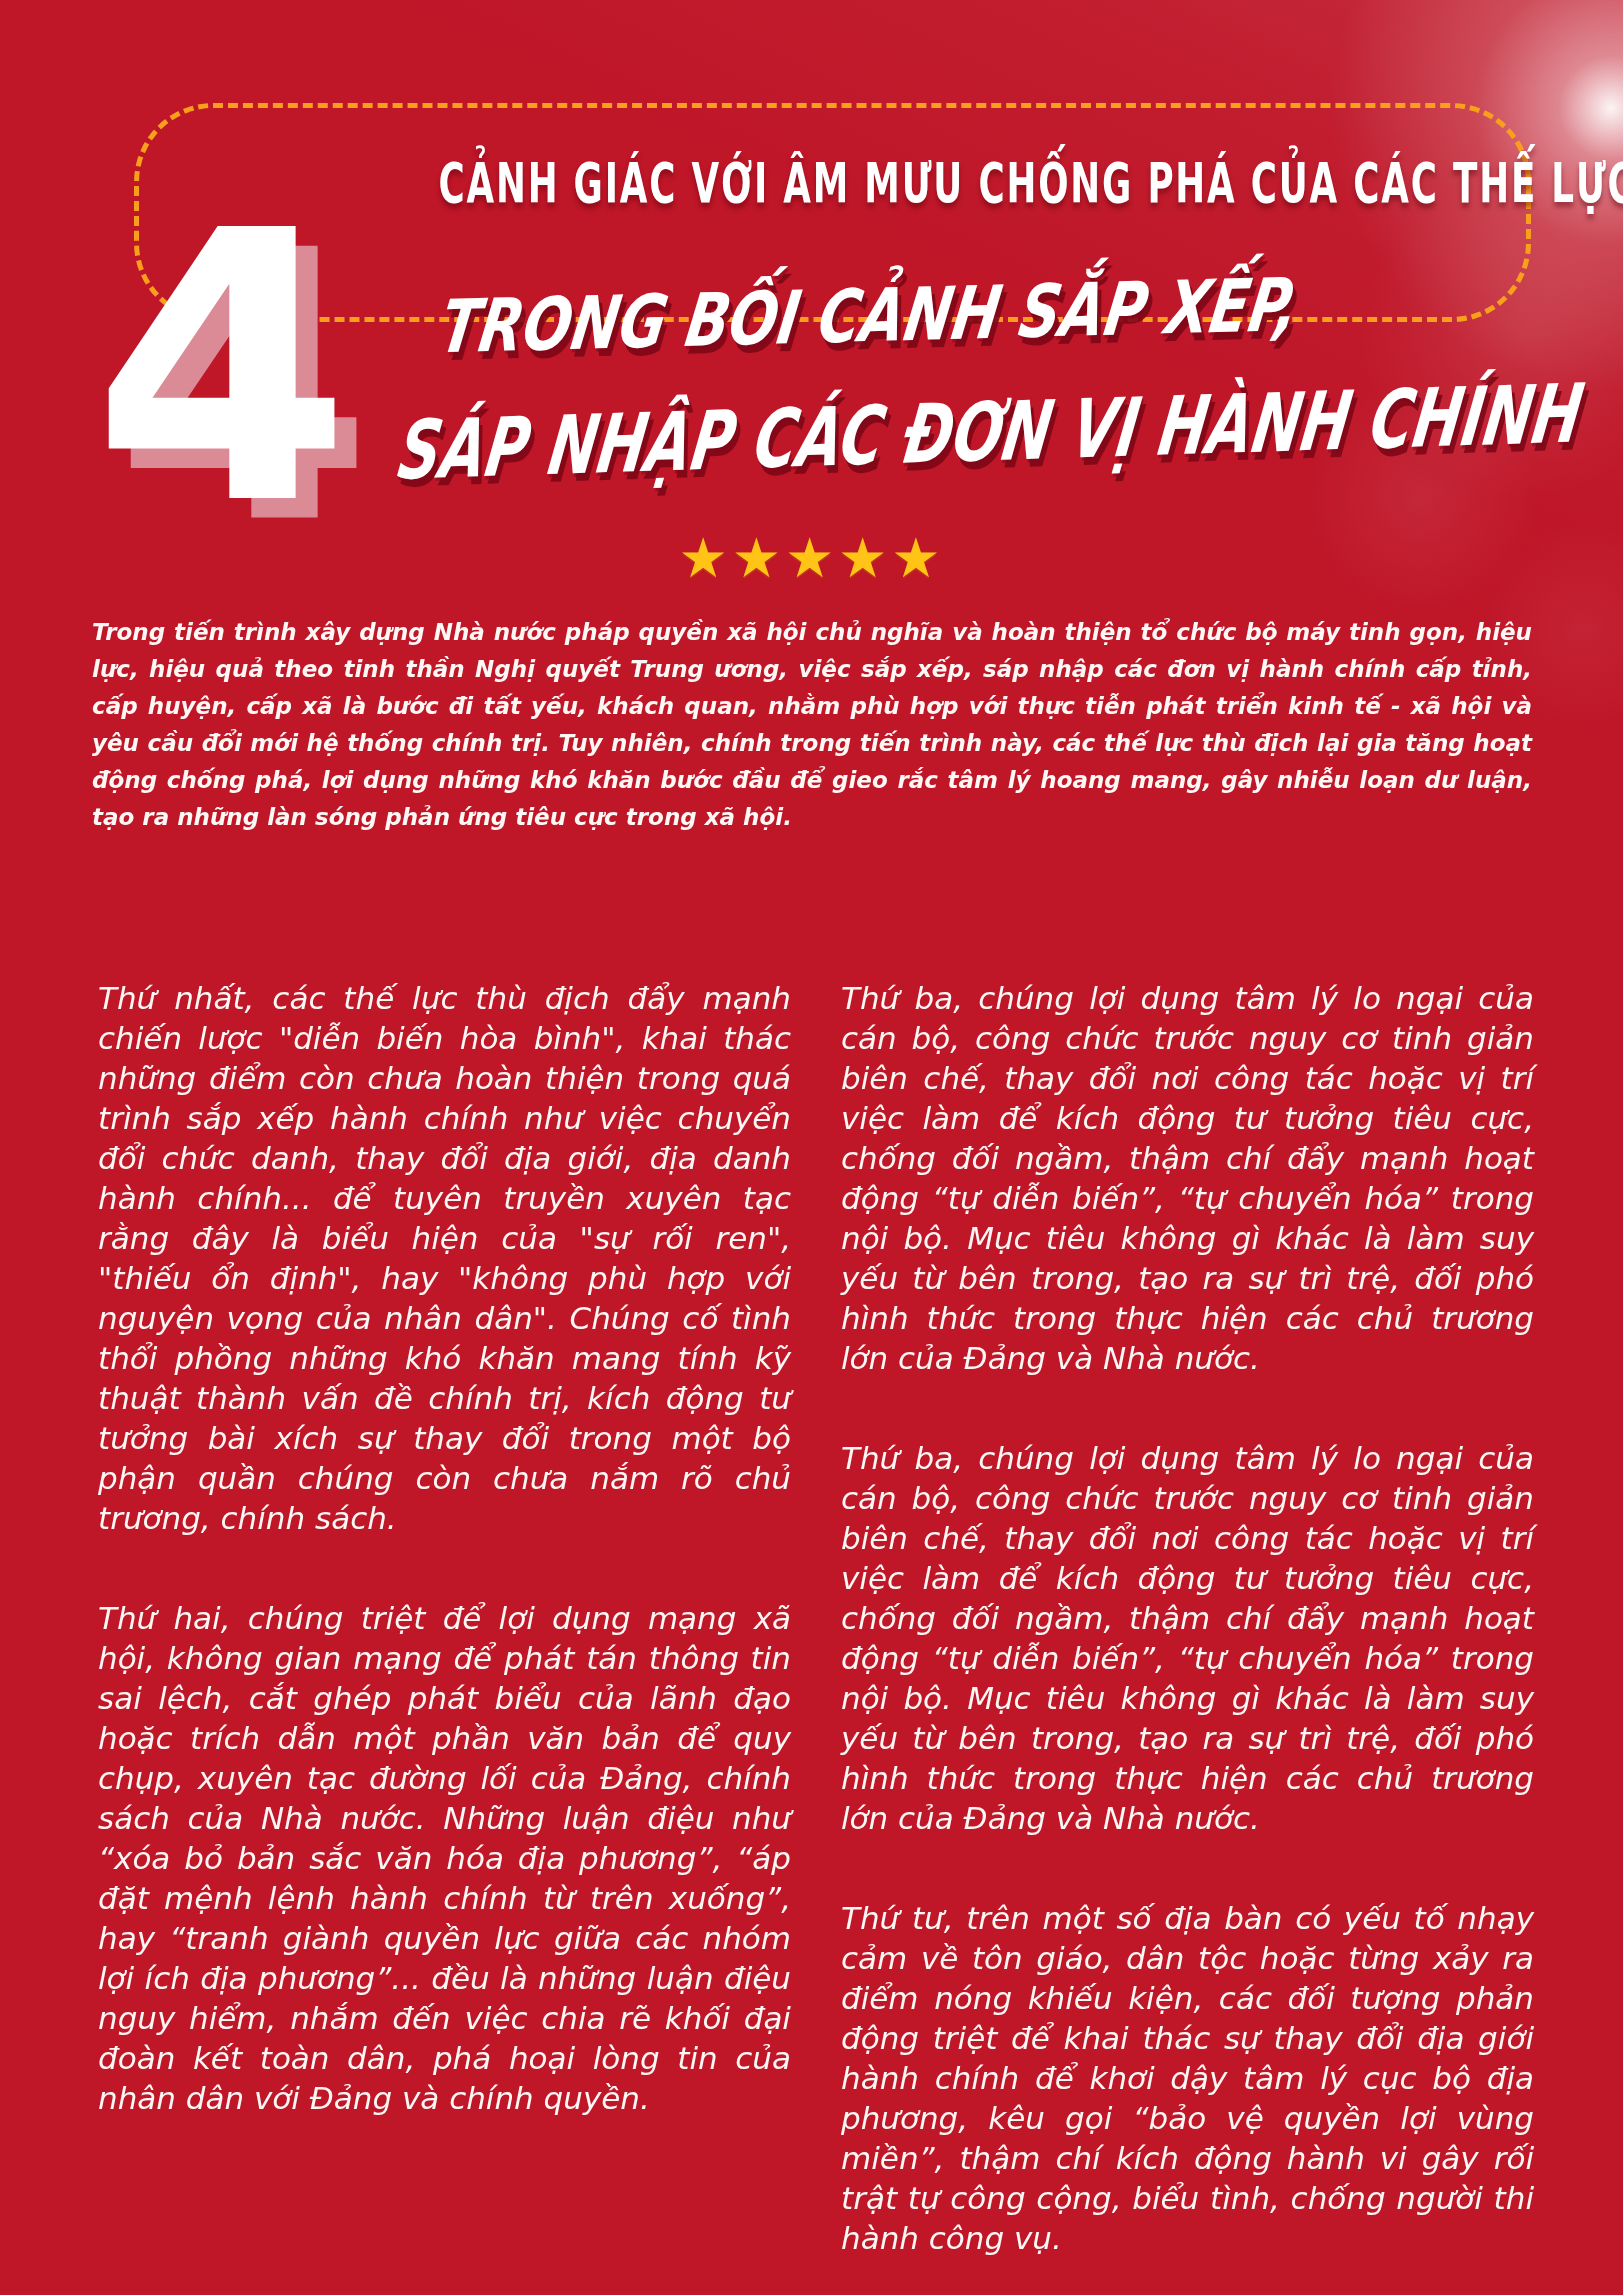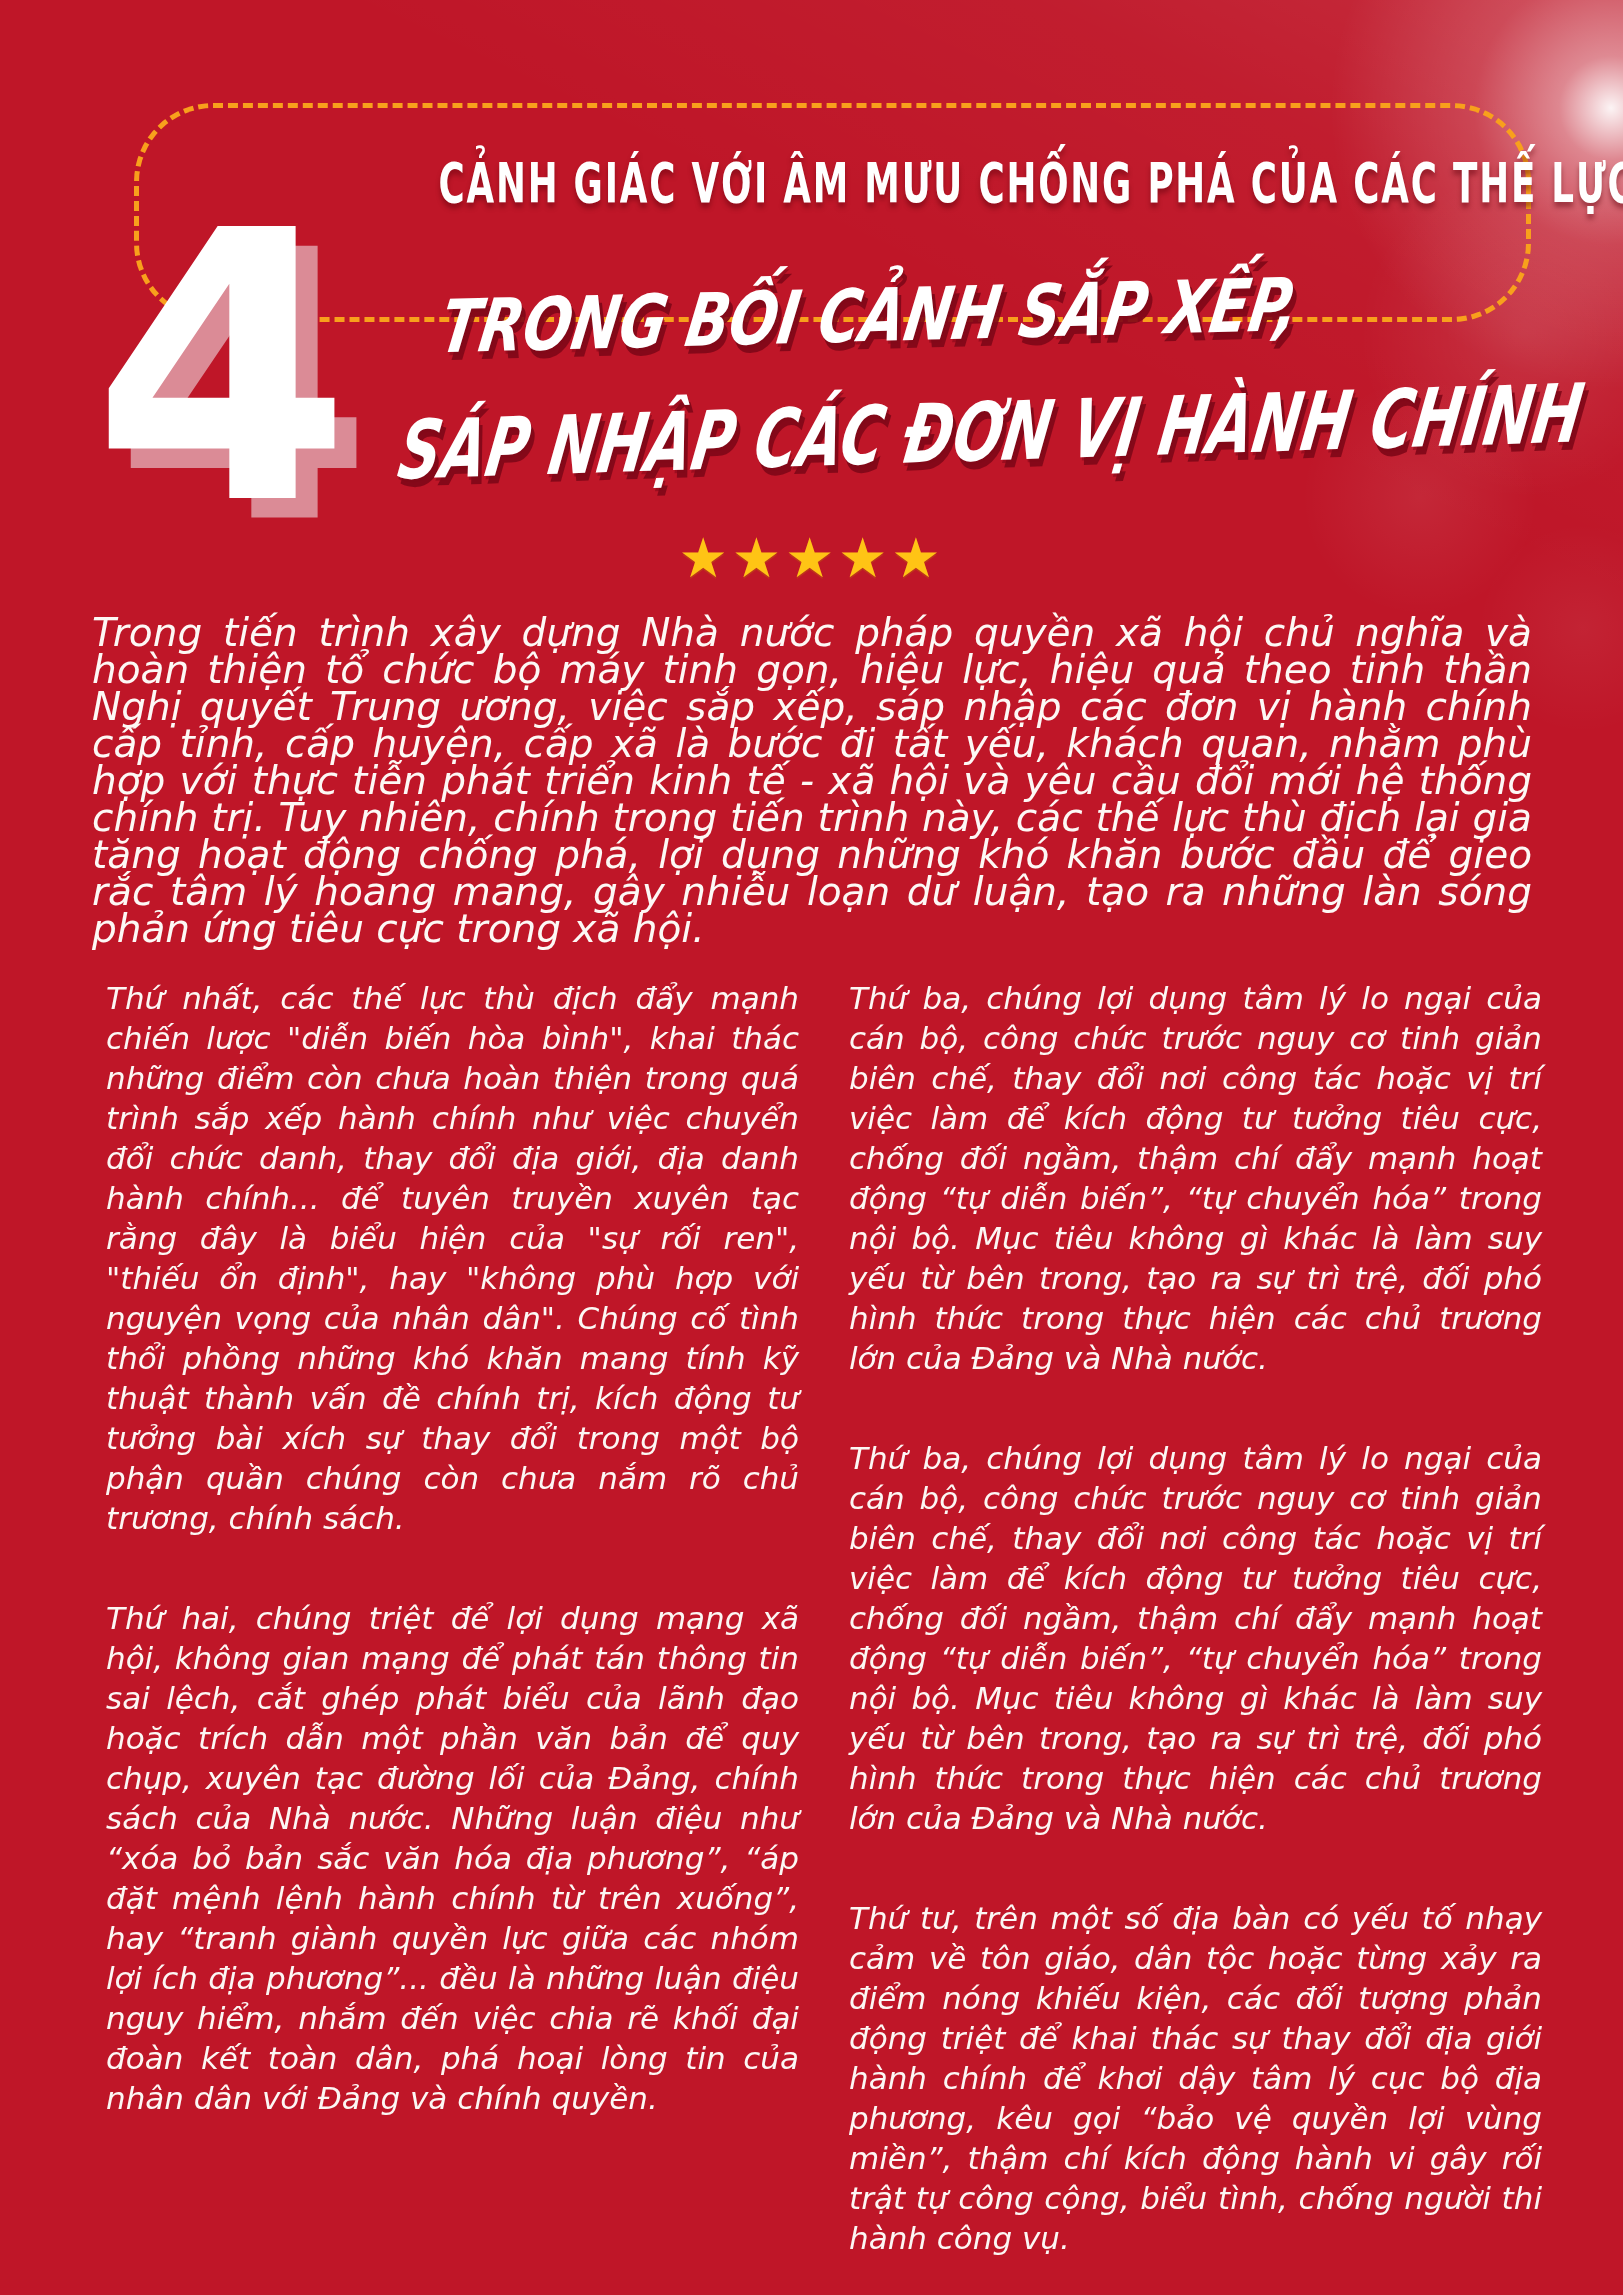--- a/index.html
+++ b/index.html
@@ -104,36 +104,35 @@
     letter-spacing: 3.9px;
     color: #FFC415;
     text-shadow: 0 2px 0 rgba(190, 110, 10, 0.35);
   }
   .intro {
     position: absolute;
     left: 92px;
     width: 1440px;
     top: 614px;
     z-index: 2;
-    font-size: 39px;
+    font-size: 23px;
     line-height: 37px;
-    font-weight: normal;
+    font-weight: bold;
     font-style: italic;
     text-align: justify;
     color: #FDF8F5;
   }
   .columns {
     position: absolute;
     left: 98px;
     width: 1436px;
     top: 978px;
     z-index: 2;
     display: flex;
     gap: 50px;
-    margin-left: 8px;
   }
   .col {
     flex: 1 1 0;
     min-width: 0;
   }
   .col p {
     margin: 0;
     font-size: 31px;
     line-height: 40px;
     font-style: italic;

